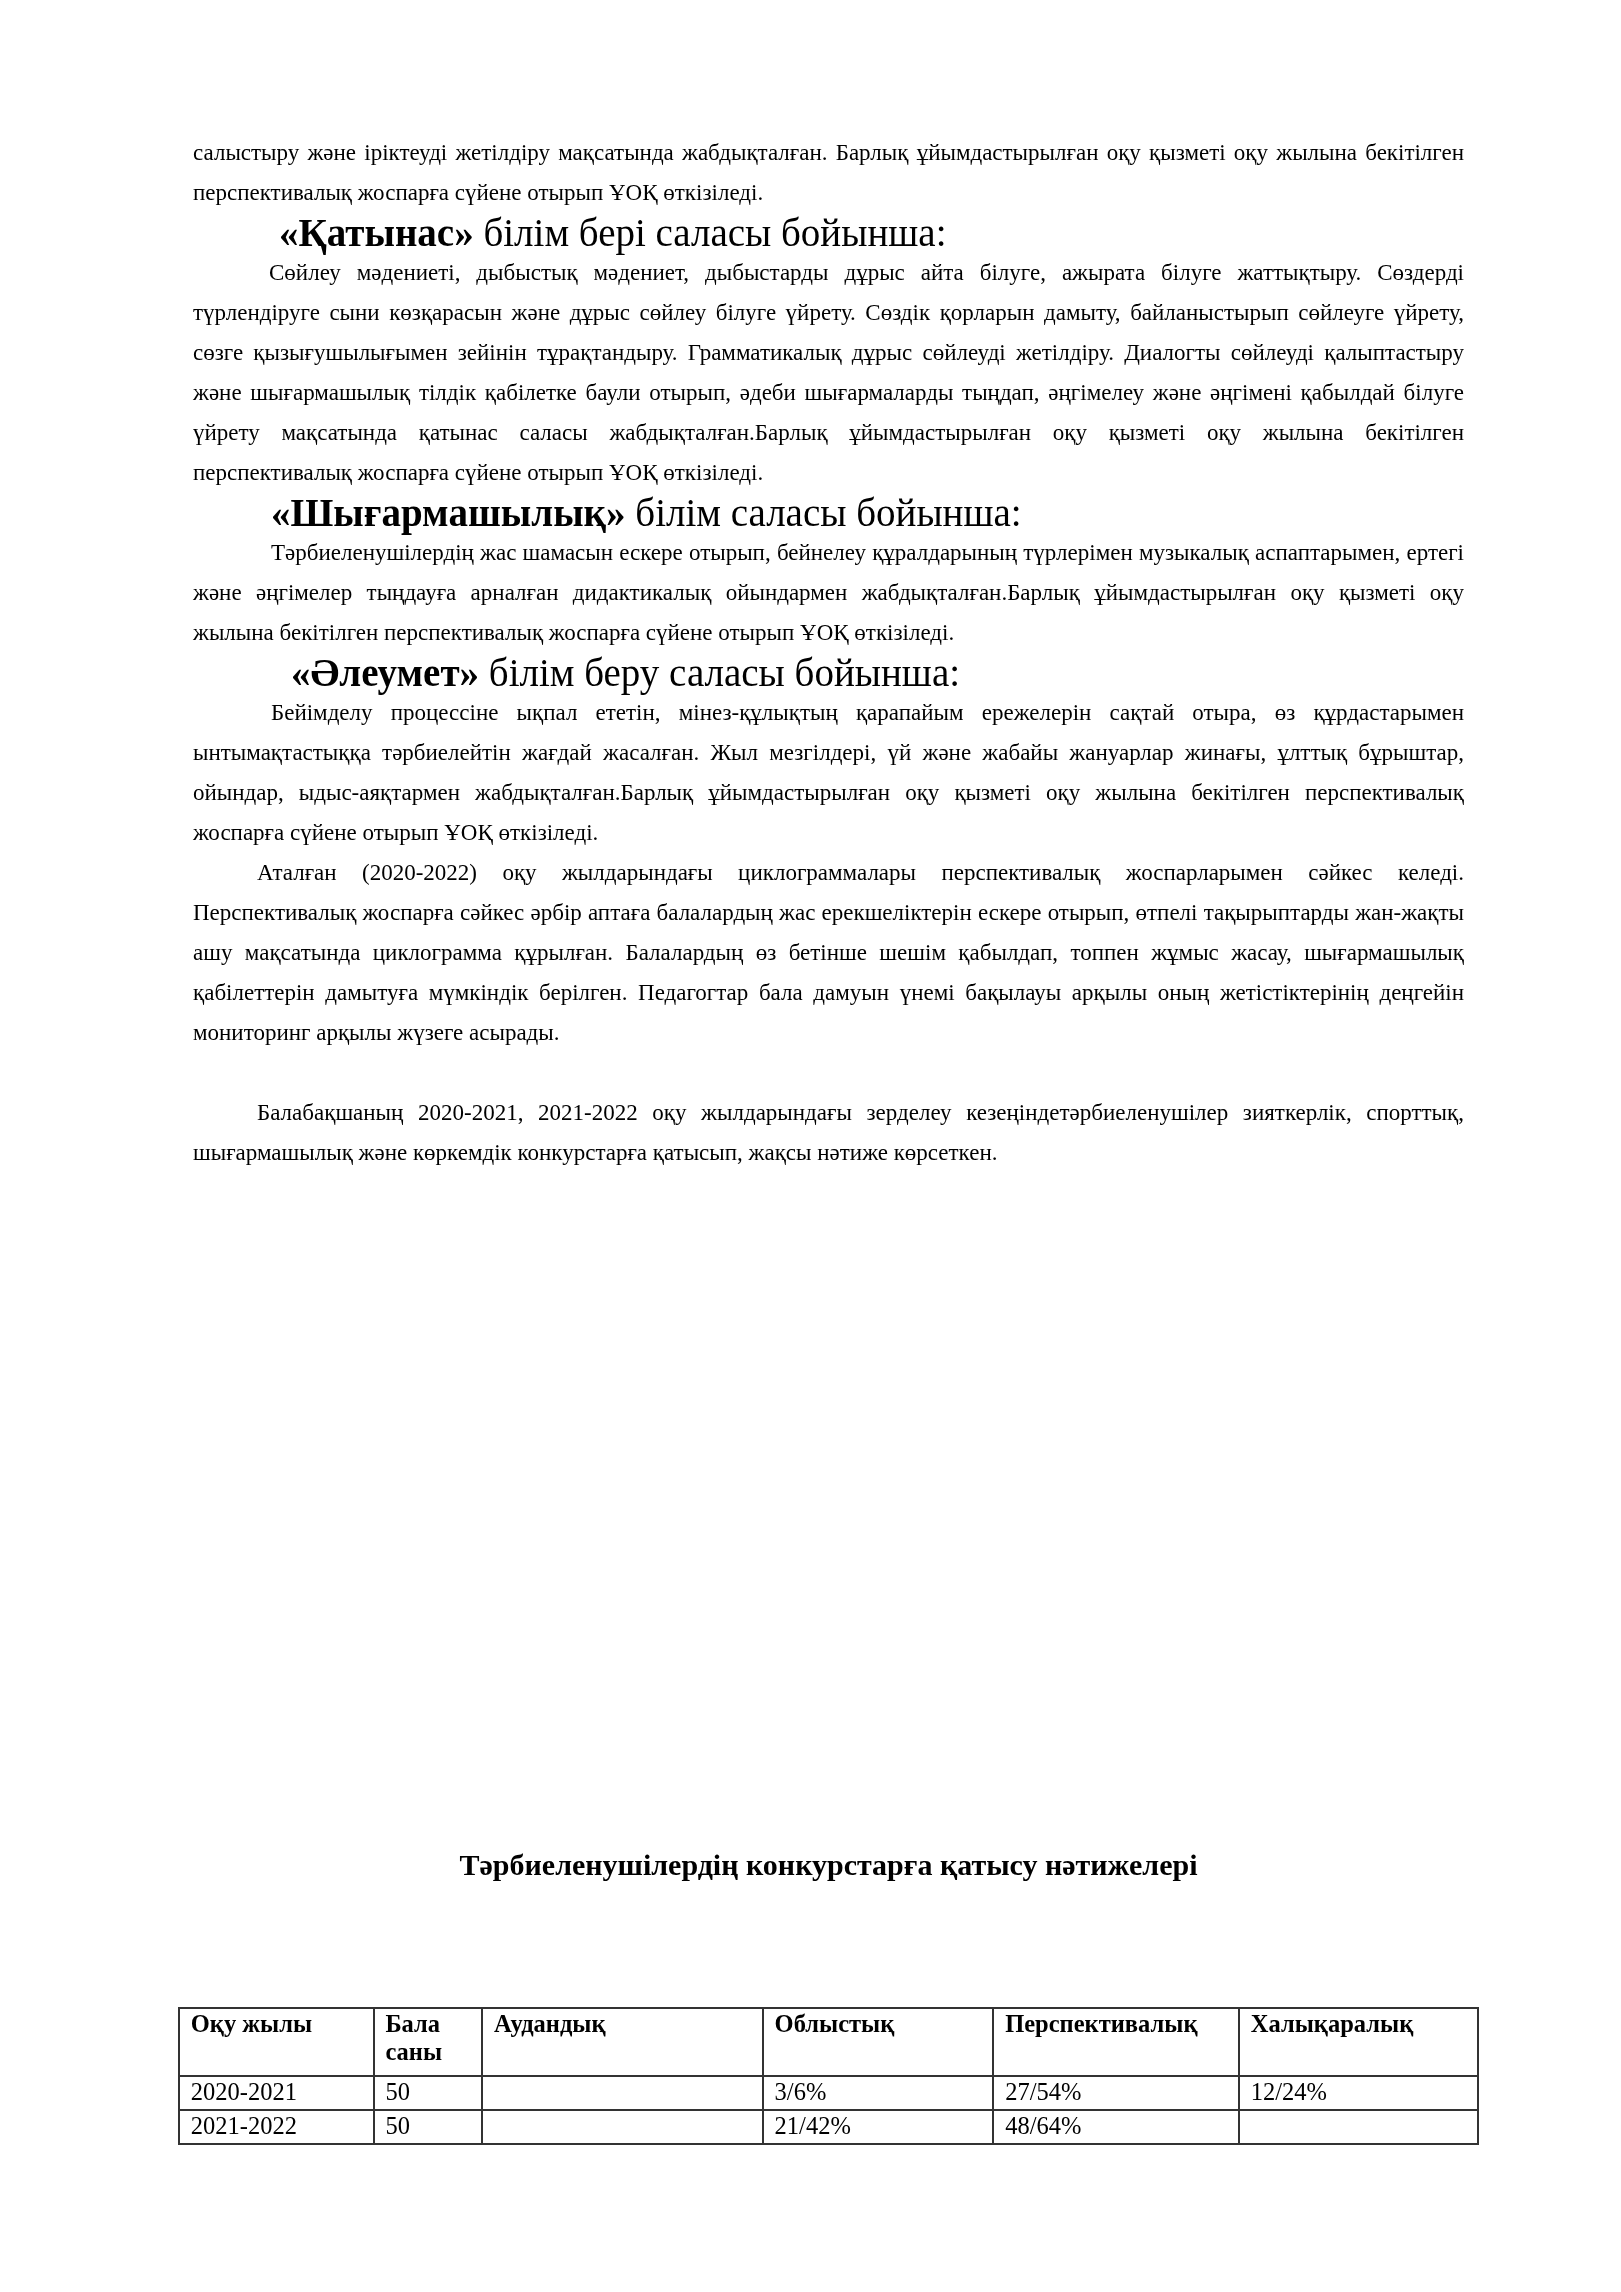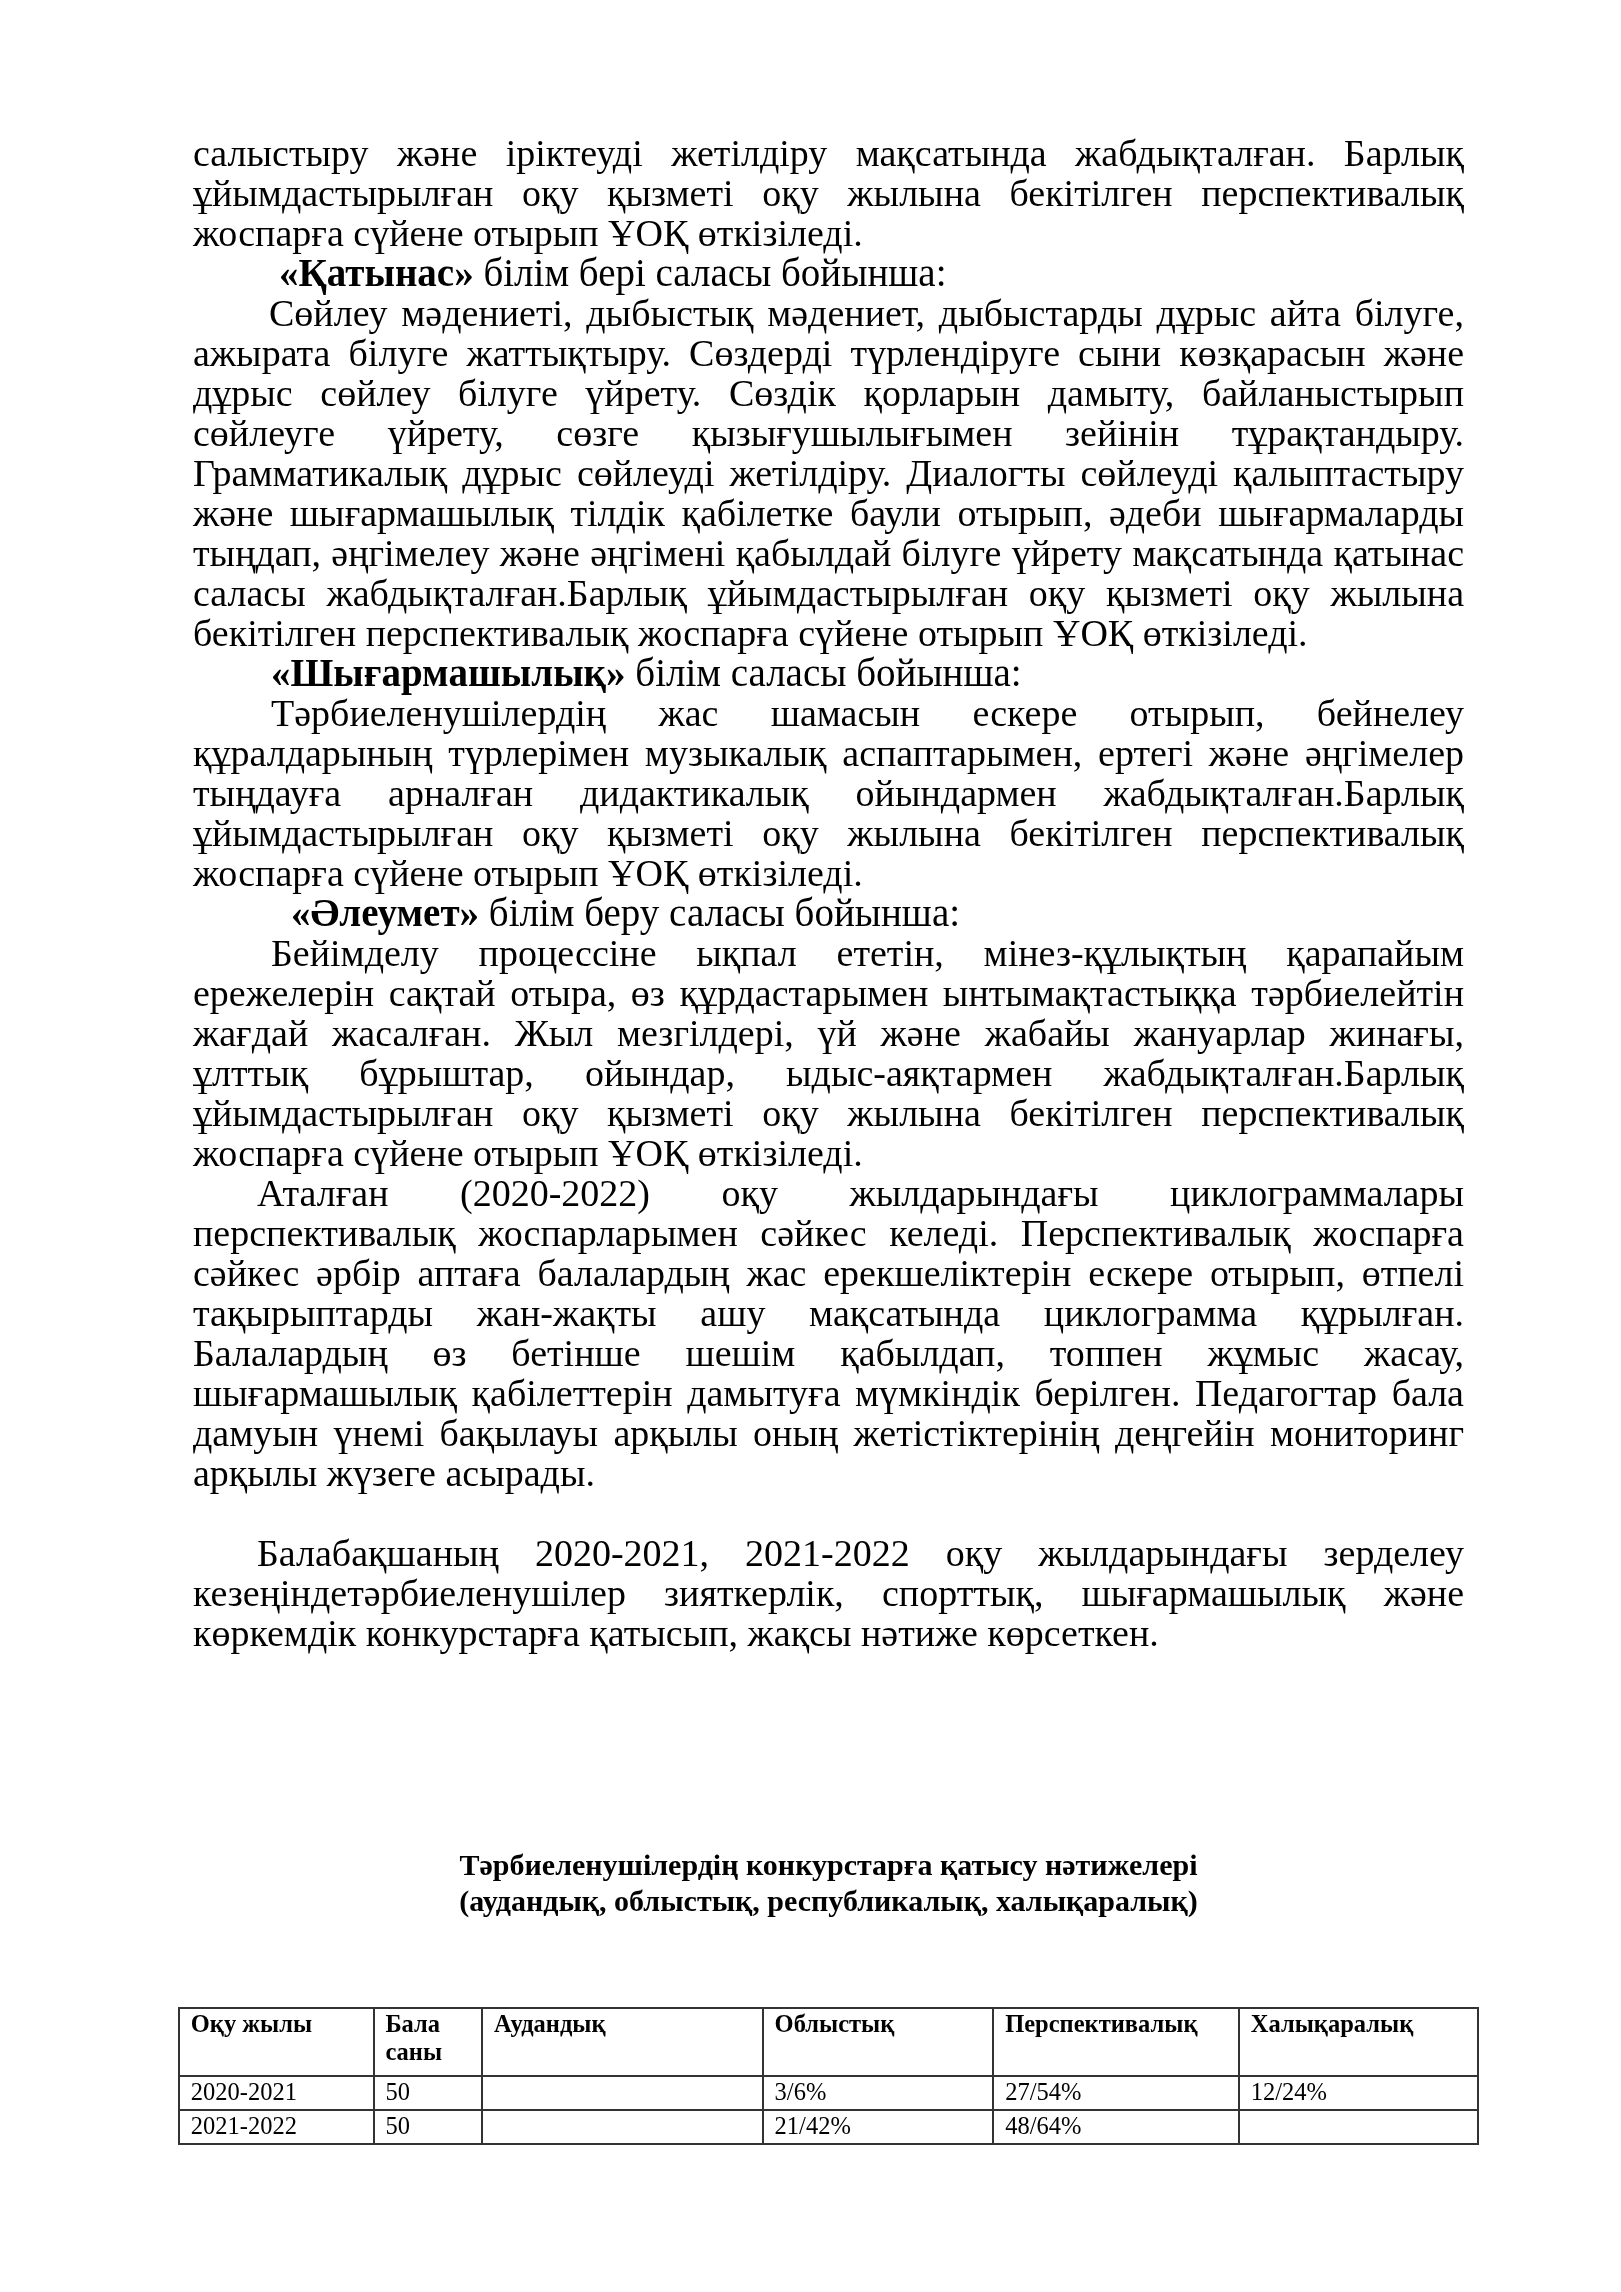--- a/index.html
+++ b/index.html
@@ -15,21 +15,21 @@
     font-family: "Liberation Serif", "DejaVu Serif", serif;
     color: #000000;
   }
   .page {
     position: absolute;
     left: 193px;
     top: 133px;
     width: 1271px;
   }
   .p {
-    font-size: 38px;
+    font-size: 23px;
     line-height: 40px;
     text-align: justify;
     margin: 0;
     word-spacing: 0px;
   }
   .heading-line {
     font-size: 39px;
     line-height: 40px;
     margin: 0;
   }
@@ -93,21 +93,20 @@
 
   <p class="p" style="text-indent:64px;">Аталған (2020-2022)  оқу жылдарындағы циклограммалары перспективалық жоспарларымен сәйкес келеді. Перспективалық жоспарға сәйкес  әрбір аптаға балалардың жас ерекшеліктерін ескере отырып, өтпелі тақырыптарды жан-жақты ашу мақсатында циклограмма құрылған. Балалардың өз бетінше шешім қабылдап, топпен жұмыс жасау, шығармашылық қабілеттерін дамытуға мүмкіндік берілген. Педагогтар бала дамуын үнемі бақылауы арқылы оның жетістіктерінің деңгейін мониторинг арқылы жүзеге асырады.</p>
 
   <div class="gap"></div>
 
   <p class="p" style="text-indent:64px;">Балабақшаның 2020-2021, 2021-2022  оқу жылдарындағы зерделеу кезеңіндетәрбиеленушілер зияткерлік, спорттық, шығармашылық және көркемдік конкурстарға қатысып, жақсы нәтиже көрсеткен.</p>
 </div>
 
 <div class="title">
   <div>Тәрбиеленушілердің конкурстарға қатысу нәтижелері</div>
-  <div>(аудандық, облыстық, республикалық, халықаралық)</div>
 </div>
 
 <table class="tbl">
   <thead>
     <tr>
       <th class="c1">Оқу жылы</th>
       <th class="c2">Бала саны</th>
       <th class="c3">Аудандық</th>
       <th class="c4">Облыстық</th>
       <th class="c5">Перспективалық</th>

